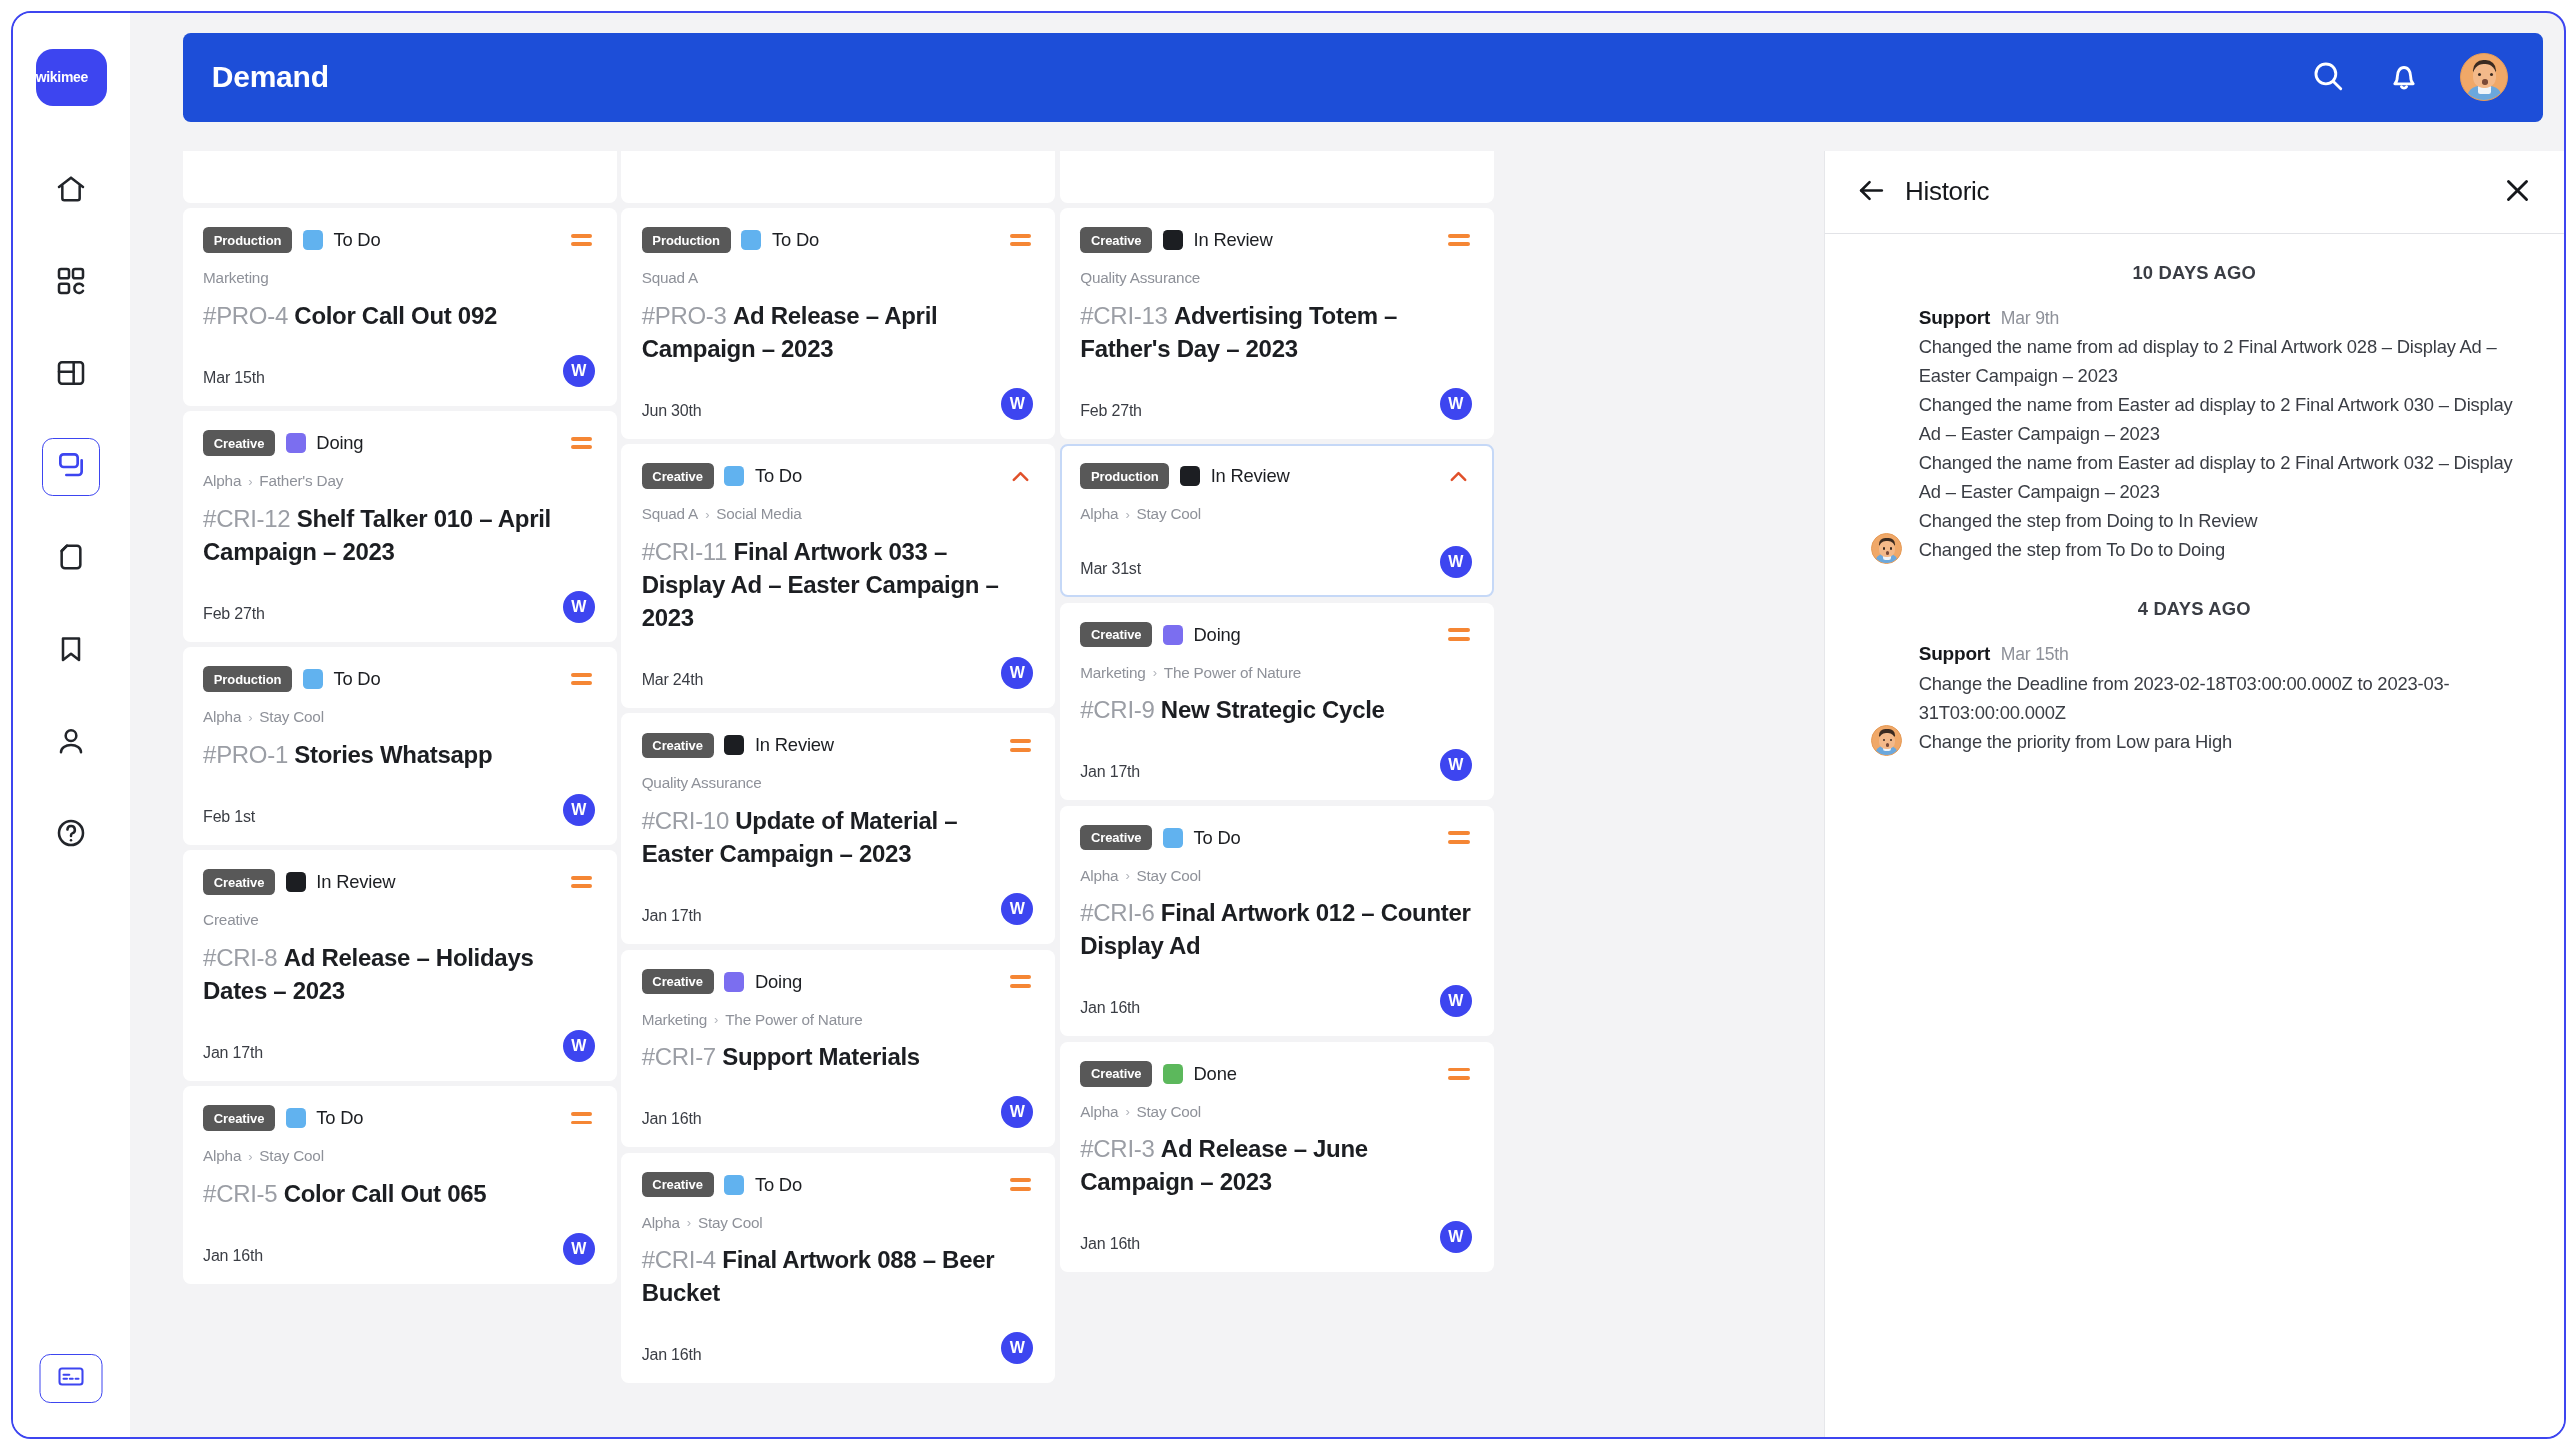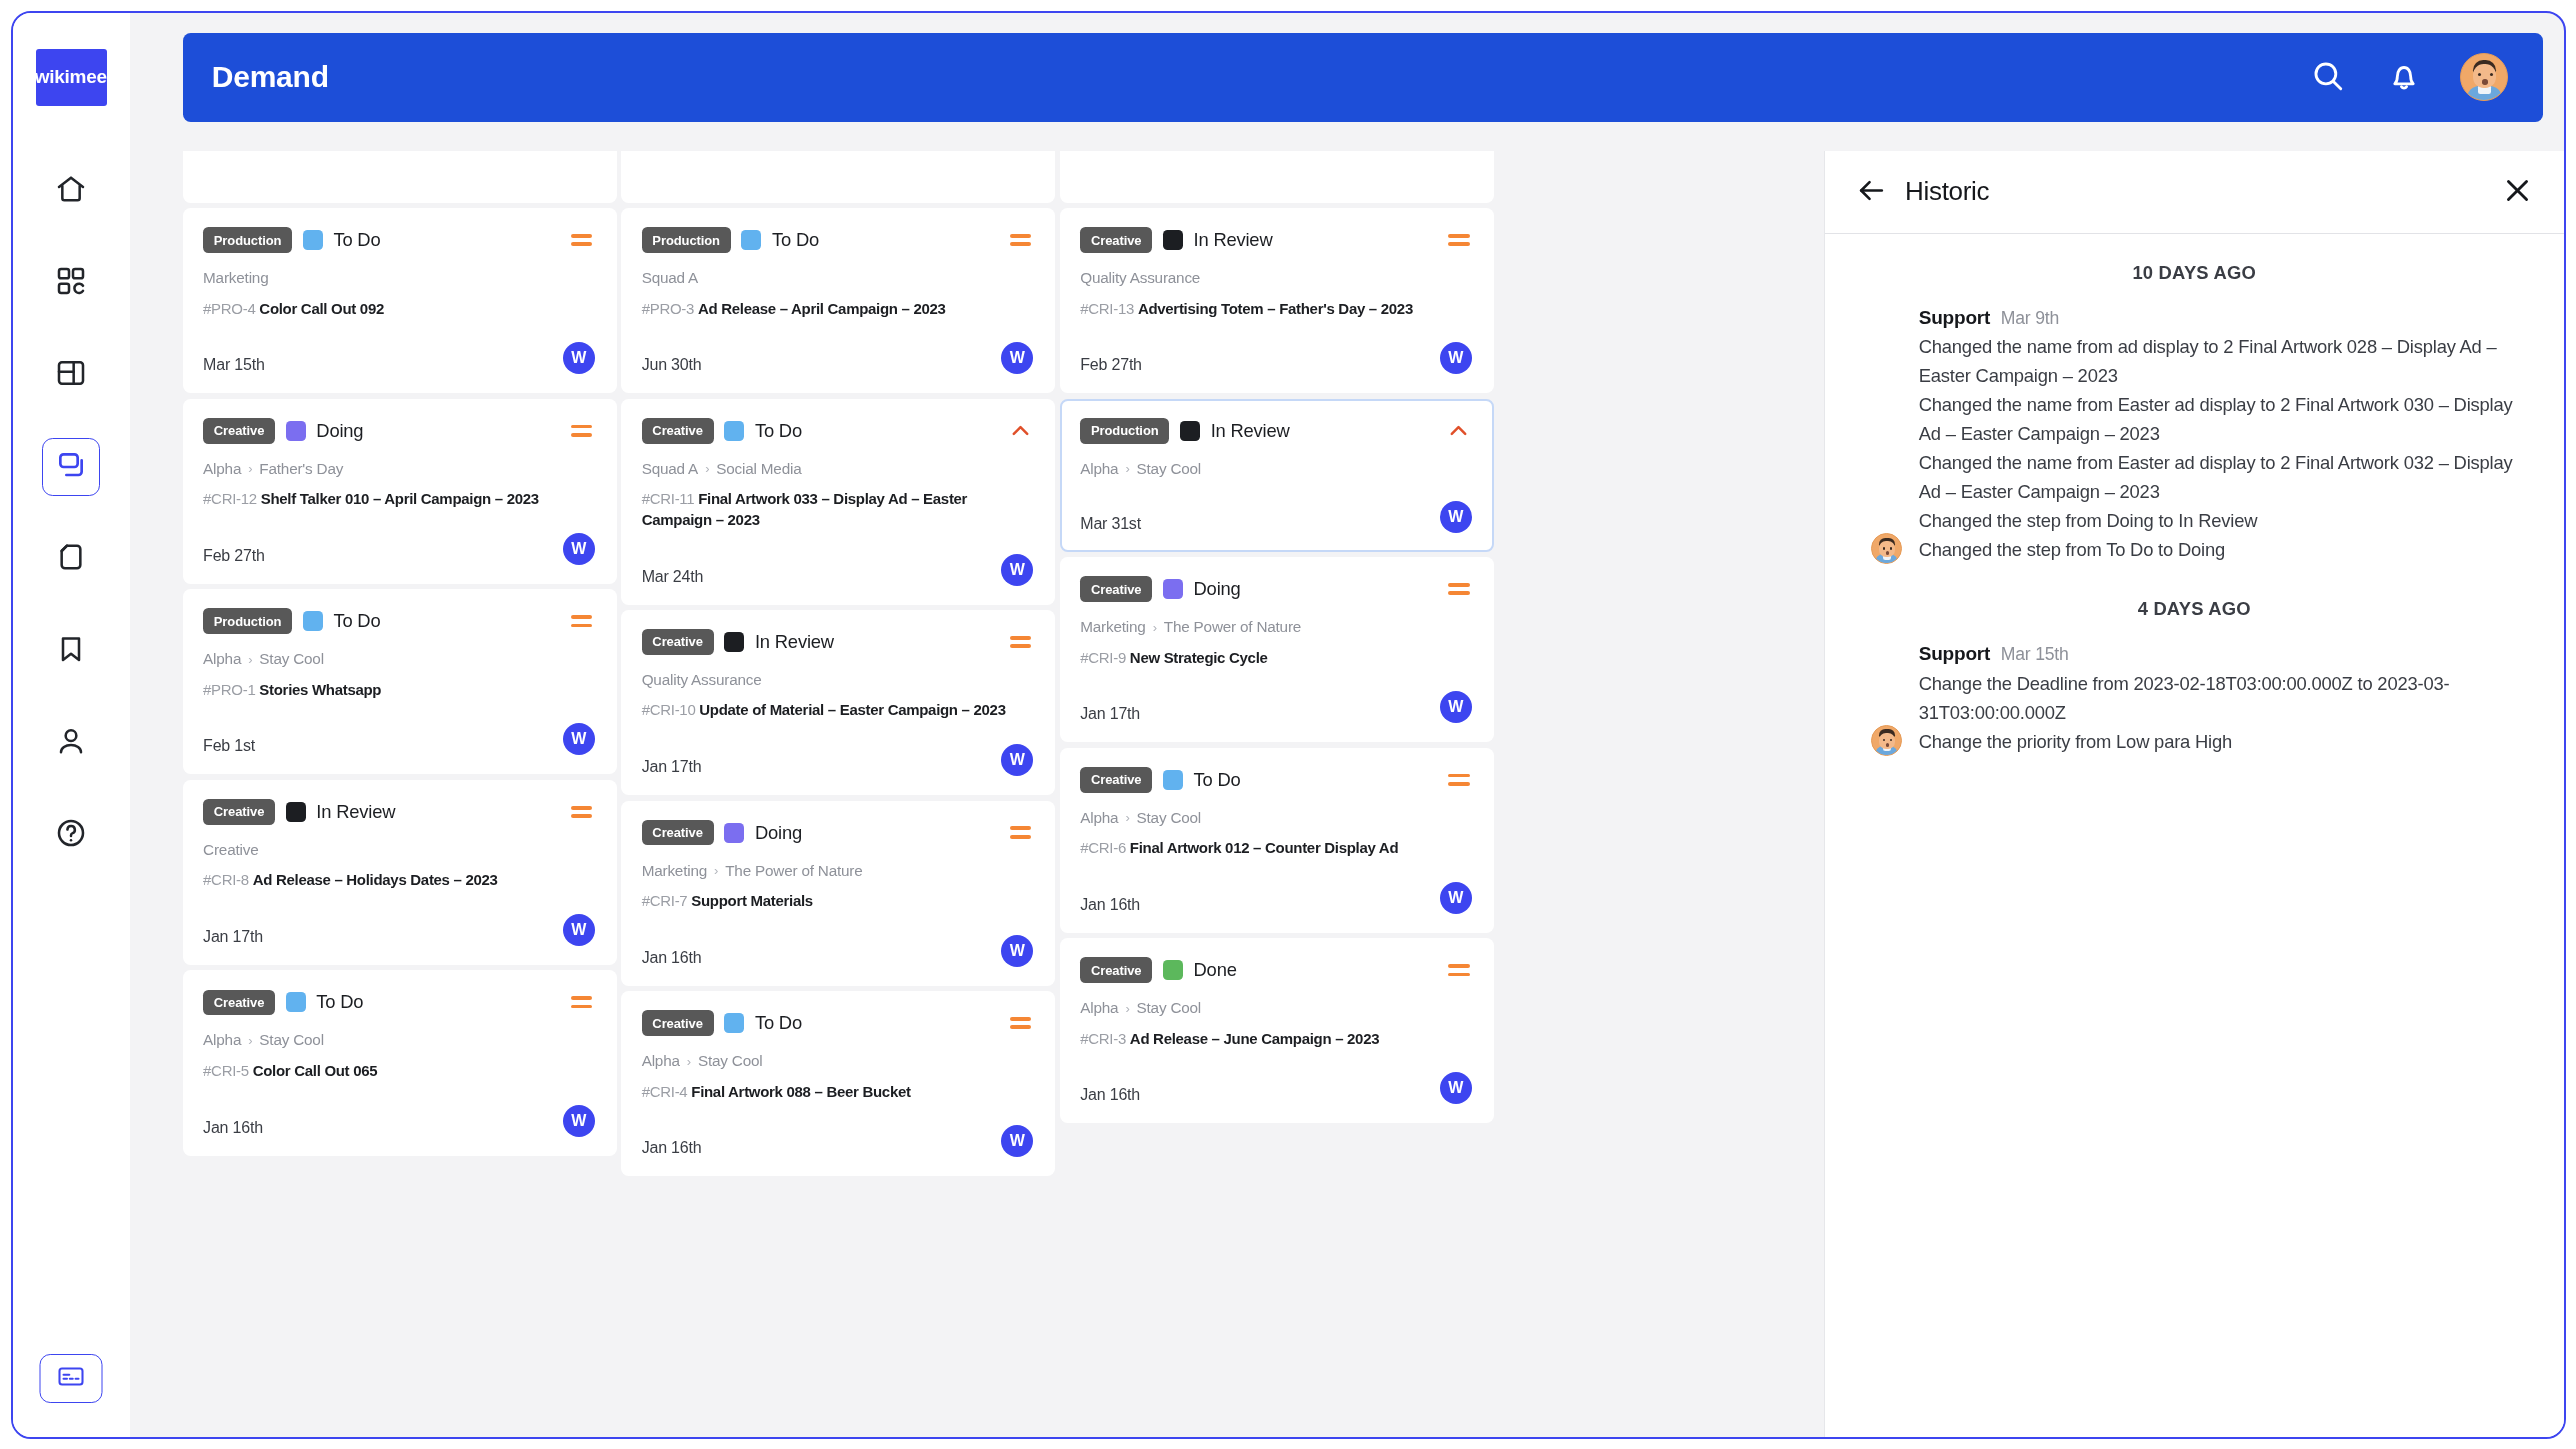--- a/index.html
+++ b/index.html
@@ -22,23 +22,23 @@
 
   
   #sidebar {
     position: absolute; left: 0; top: 0;
     width: 117px; height: 100%;
     background: #ffffff;
     display: flex; flex-direction: column; align-items: center;
   }
   #logo {
     width: 71px; height: 57px; margin-top: 36px;
-    background: #3d45f0; border-radius: 3px;
-    display: flex; align-items: center; justify-content: flex-end;
-    color: #fff; font-size: 19px; font-weight: bold; letter-spacing: -0.3px;
+    background: #3d45f0; border-radius: 17px;
+    display: flex; align-items: center; justify-content: flex-start;
+    color: #fff; font-size: 14px; font-weight: bold; letter-spacing: -0.3px;
   }
   .nav-list { margin-top: 56px; display: flex; flex-direction: column; align-items: center; gap: 34px; }
   .nav-item {
     width: 58px; height: 58px; border-radius: 10.7px;
     display: flex; align-items: center; justify-content: center;
     border: 1.5px solid transparent;
   }
   .nav-item.active { border-color: #3d45f0; }
   .nav-item svg { width: 32px; height: 32px; }
   .nav-item svg * { stroke: #22252a; }
@@ -99,21 +99,21 @@
     letter-spacing: -0.1px;
   }
   .status-chip { width: 20px; height: 20px; border-radius: 4.6px; flex: none; }
   .status-label { font-size: 18.4px; color: #1c1e22; font-weight: 500; letter-spacing: -0.2px; }
   .prio { margin-left: auto; display: flex; align-items: center; justify-content: center; width: 26px; height: 26px; }
   .prio.medium { flex-direction: column; gap: 4.6px; }
   .prio.medium i { display: block; width: 21.5px; height: 3.8px; background: #f58634; border-radius: 2.3px; }
   .prio.high svg { width: 23px; height: 23px; }
   .breadcrumb { margin-top: 16px; font-size: 15.3px; color: #8e9199; display: flex; align-items: center; gap: 7px; letter-spacing: -0.2px; }
   .bc-sep { color: #b2b5bc; font-size: 13px; }
-  .card-title { margin-top: 11.5px; font-size: 15px; color: #1c1e22; font-weight: bold; line-height: 1.38; letter-spacing: -0.3px; }
+  .card-title { margin-top: 11.5px; font-size: 24px; color: #1c1e22; font-weight: bold; line-height: 1.38; letter-spacing: -0.3px; }
   .card-title .ref { color: #9b9ea5; font-weight: normal; }
   .card-foot { margin-top: 20px; display: flex; align-items: flex-end; justify-content: space-between; min-height: 35px; }
   .card-date { font-size: 16px; color: #3a3d44; letter-spacing: -0.2px; }
   .assignee {
     width: 32px; height: 32px; border-radius: 50%;
     background: #3d45f0; color: #fff;
     display: flex; align-items: center; justify-content: center;
     font-size: 16px; font-weight: bold;
   }
 

